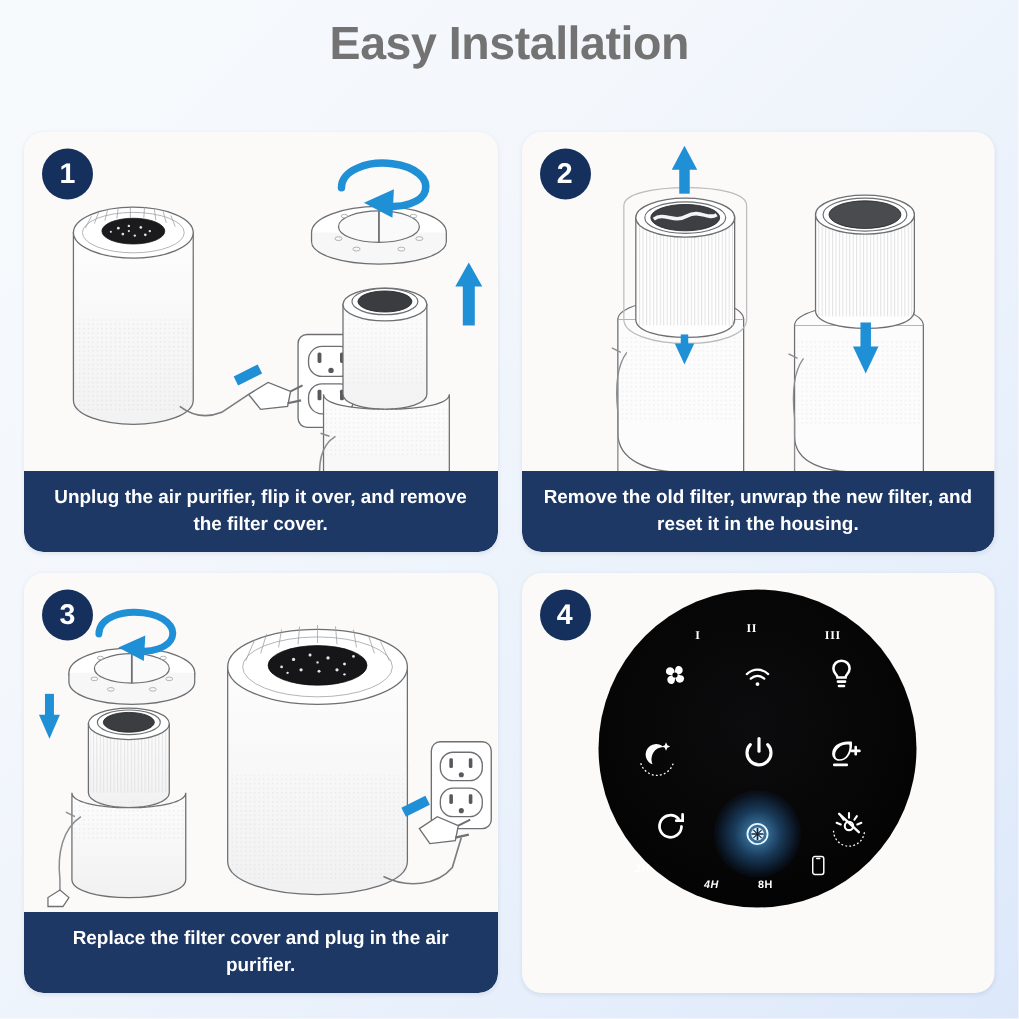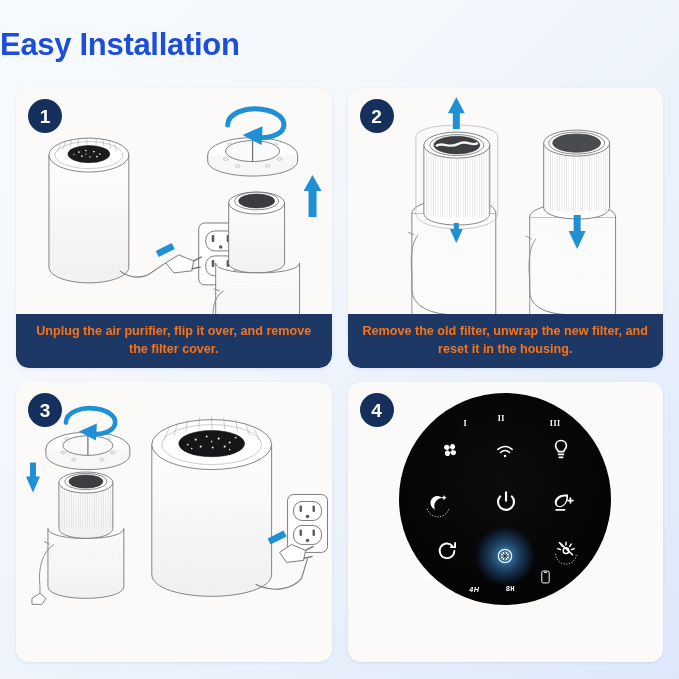--- a/index.html
+++ b/index.html
@@ -6,25 +6,26 @@
   html, body { width: 679px; height: 679px; }
   body {
     font-family: "Liberation Sans", sans-serif;
     background: linear-gradient(135deg, #f7fafd 0%, #f3f7fc 35%, #e8f0fb 70%, #dce8fa 100%);
     overflow: hidden;
     position: relative;
   }
 
   
   .page-title {
+    text-align: center;
     font-size: 31px;
     font-weight: bold;
-    color: #1d4ed8;
+    color: #737373;
     letter-spacing: -0.3px;
-    padding-top: 29px;
+    padding-top: 13px;
     line-height: 1;
   }
 
   
   .grid {
     position: absolute;
     left: 16px;
     top: 88px;
     width: 647px;
     height: 574px;
@@ -53,21 +54,21 @@
     font-weight: bold;
     display: flex; align-items: center; justify-content: center;
     z-index: 20;
     line-height: 1;
   }
 
   .caption {
     position: absolute;
     left: 0; right: 0; bottom: 0;
     background: #1d3864;
-    color: #f97316;
+    color: #ffffff;
     font-size: 12.6px;
     font-weight: bold;
     line-height: 1.38;
     text-align: center;
     padding: 9px 14px 10px;
     border-radius: 0 0 13px 13px;
     z-index: 15;
   }
 
   .art {
@@ -380,20 +381,21 @@
             <rect x="297" y="143" width="2.4" height="6.5" rx="1"></rect>
           <circle cx="292" cy="154" r="1.7"></circle>
         </g>
         <g stroke="#6d6f72" stroke-width="0.9" fill="#ffffff">
           <path d="M264 166 L276 158 L290 164 L288 174 L271 176 Z"></path>
           <path d="M290 164 L298 160 M288 172 L297 170" stroke-width="1.4"></path>
         </g>
         <path d="M252 152 L268 144 L271 150 L255 158 Z" fill="#1f8fd6"></path>
       </svg>
     </div>
+    <div class="caption">Replace the filter cover and plug in the air purifier.</div>
   </div>
 
   <div class="card">
     <div class="badge">4</div>
 
     <div class="disc-wrap">
       <div class="disc">
 
         <div class="ct spd" style="left:60px;  top:24px; width:12px; height:12px;">I</div>
         <div class="ct spd" style="left:95px;  top:19px; width:14px; height:12px;">II</div>
@@ -471,21 +473,21 @@
               <path d="M16 6.5v3.2M10.4 8.6l1.8 2.6M21.6 8.6l-1.8 2.6M7.2 13.4l2.9 1.2M24.8 13.4l-2.9 1.2"></path>
             </g>
             <circle cx="16" cy="15.6" r="3" fill="none" stroke="#fff" stroke-width="1.5"></circle>
             <path d="M9 7l14 13" stroke="#fff" stroke-width="1.7" stroke-linecap="round"></path>
             <path d="M5 19a11 11 0 0 0 22 0" fill="none" stroke="#fff" stroke-width="0.9" stroke-dasharray="1.3 1.6"></path>
           </svg>
         </div>
 
         <div class="ct hlabel" style="left:20px; top:180px; width:18px; height:10px;">2H</div>
         <div class="ct hlabel" style="left:66px; top:191px; width:18px; height:10px;font-style:italic;">4H</div>
-        <div class="ct hlabel" style="left:102px; top:191px; width:18px; height:10px;font-family:Liberation Mono, monospace;">8H</div>
+        <div class="ct hlabel" style="left:102px; top:191px; width:18px; height:10px;">8H</div>
 
         <div class="ct" style="left:139px; top:176px; width:14px; height:16px;">
           <svg width="9" height="14" viewBox="0 0 10 15" fill="none" stroke="#fff" stroke-width="1.1">
             <rect x="0.9" y="0.9" width="8.2" height="13.2" rx="1.6"></rect>
             <path d="M3.9 2.4h2.2" stroke-linecap="round"></path>
           </svg>
         </div>
 
       </div>
     </div>

